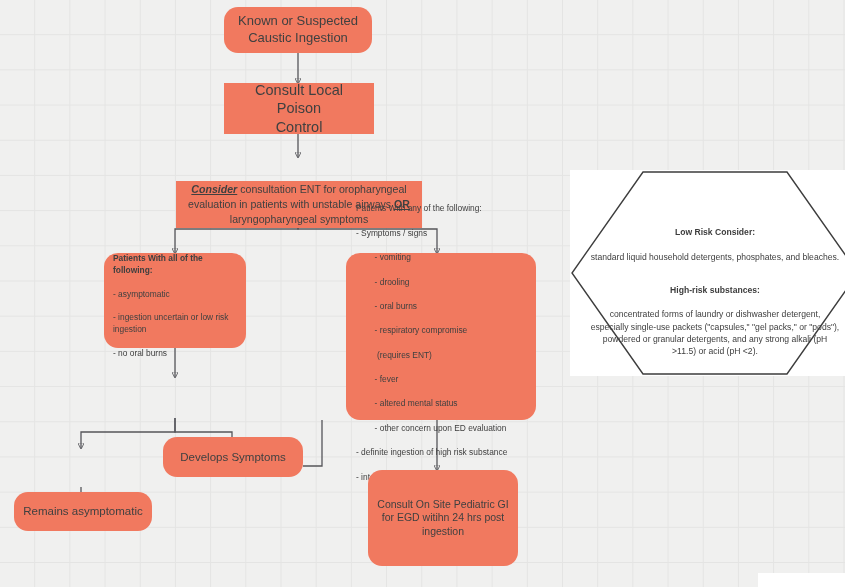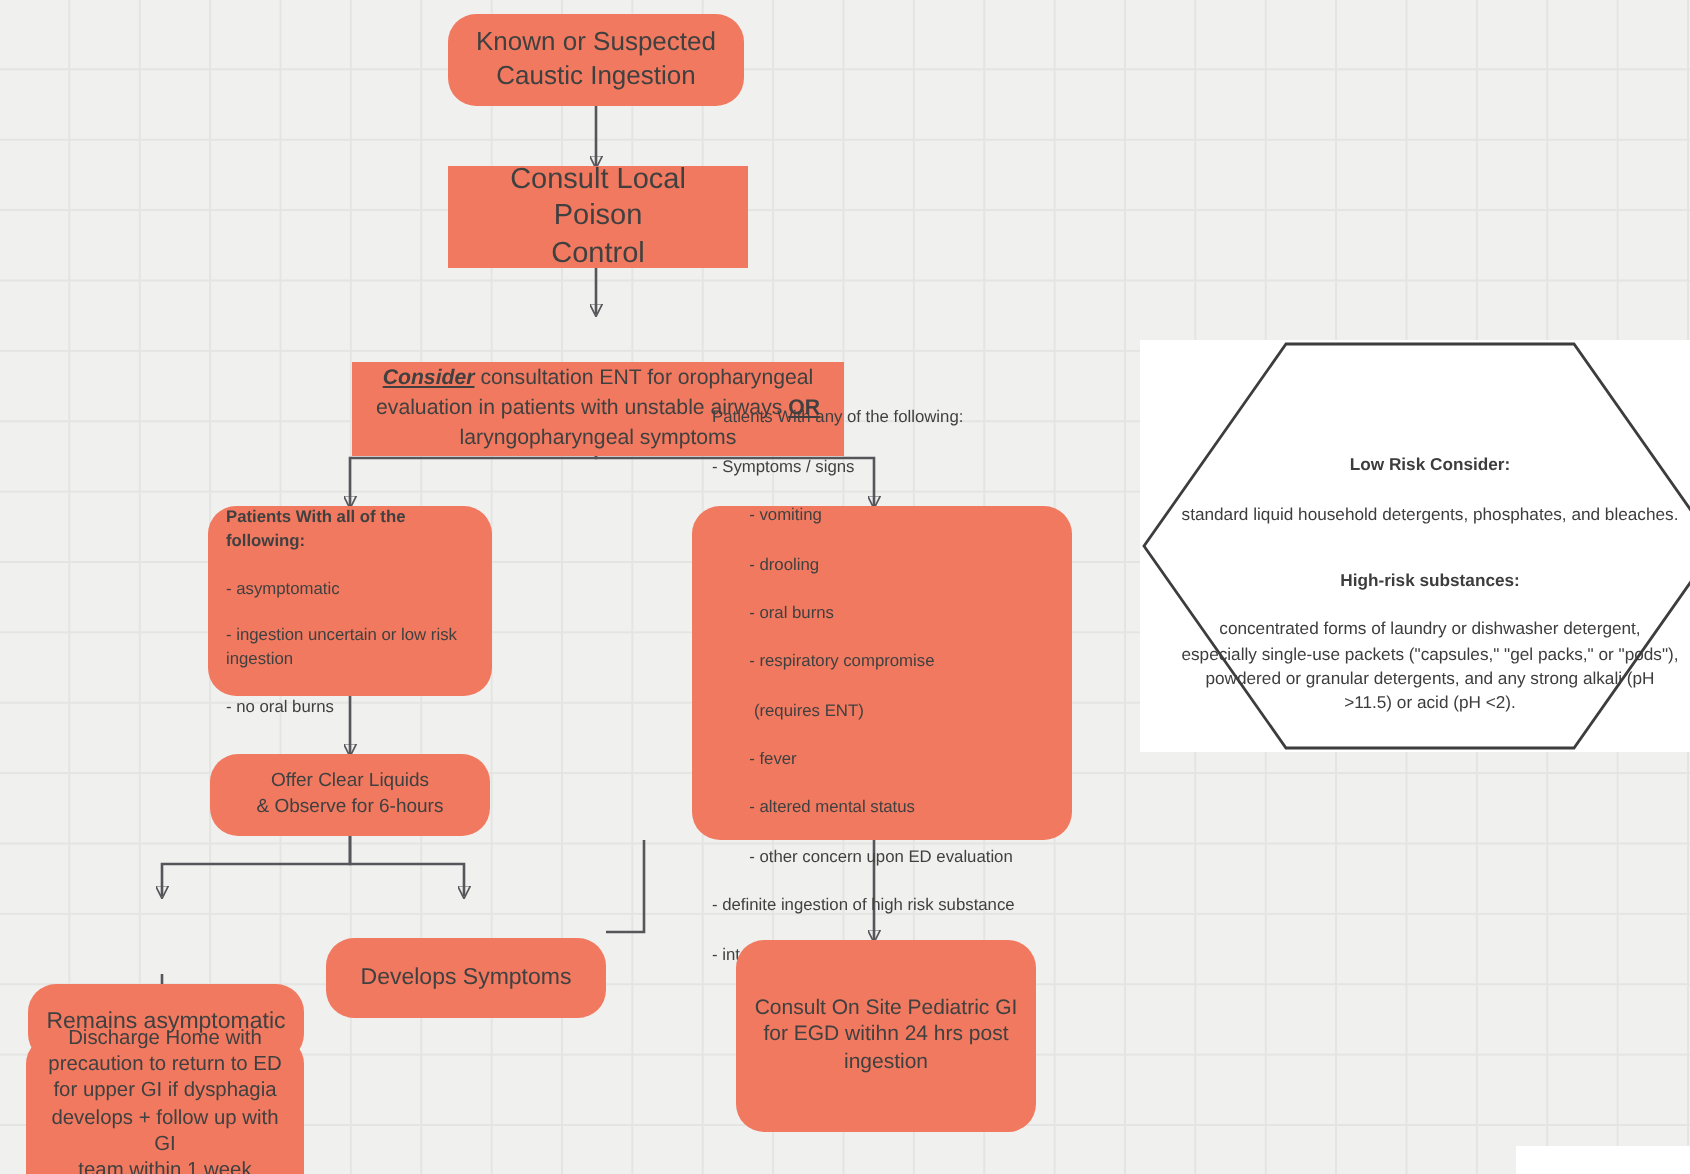--- a/index.html
+++ b/index.html
@@ -142,32 +142,25 @@
       <span style="white-space:pre">        - respiratory compromise</span><br>
       <span style="white-space:pre">         (requires ENT)</span><br>
       <span style="white-space:pre">        - fever</span><br>
       <span style="white-space:pre">        - altered mental status</span><br>
       <span style="white-space:pre">        - other concern upon ED evaluation</span><br>
       <span>- definite ingestion of high risk substance</span><br>
       <span>- intentional ingestion</span>
     </span>
   </div>
 
-  <div class="node" style="left:105px;top:377px;width:140px;height:41px;font-size:9.5px;">Offer Clear Liquids
-&amp; Observe for 6-hours</div>
 
   <div class="node" style="left:14px;top:448px;width:138px;height:39px;font-size:11.5px;margin-top:44px;">Remains asymptomatic</div>
 
-  <div class="node" style="left:163px;top:469px;width:140px;height:40px;font-size:11.5px;">Develops Symptoms</div>
+  <div class="node" style="left:163px;top:437px;width:140px;height:40px;font-size:11.5px;">Develops Symptoms</div>
 
-  <div class="node" style="left:13px;top:518px;width:139px;height:69px;font-size:10.2px;border-radius:14px 14px 0 0;">Discharge Home with
-precaution to return to ED
-for upper GI if dysphagia
-develops + follow up with GI
-team within 1 week</div>
 
   <div class="node" style="left:368px;top:470px;width:150px;height:96px;font-size:10.5px;">Consult On Site Pediatric GI
 for EGD witihn 24 hrs post
 ingestion</div>
 
   <div id="hexagon" style="left:570px;top:170px;width:290px;height:206px;">
     <svg class="hexbody" viewBox="0 0 290 206" xmlns="http://www.w3.org/2000/svg" preserveAspectRatio="none">
       <polygon points="73,2 217,2 288,103 217,204 73,204 2,103" fill="#ffffff" stroke="#3d3d3d" stroke-width="1.4"></polygon>
     </svg>
     <div id="hex-text">

